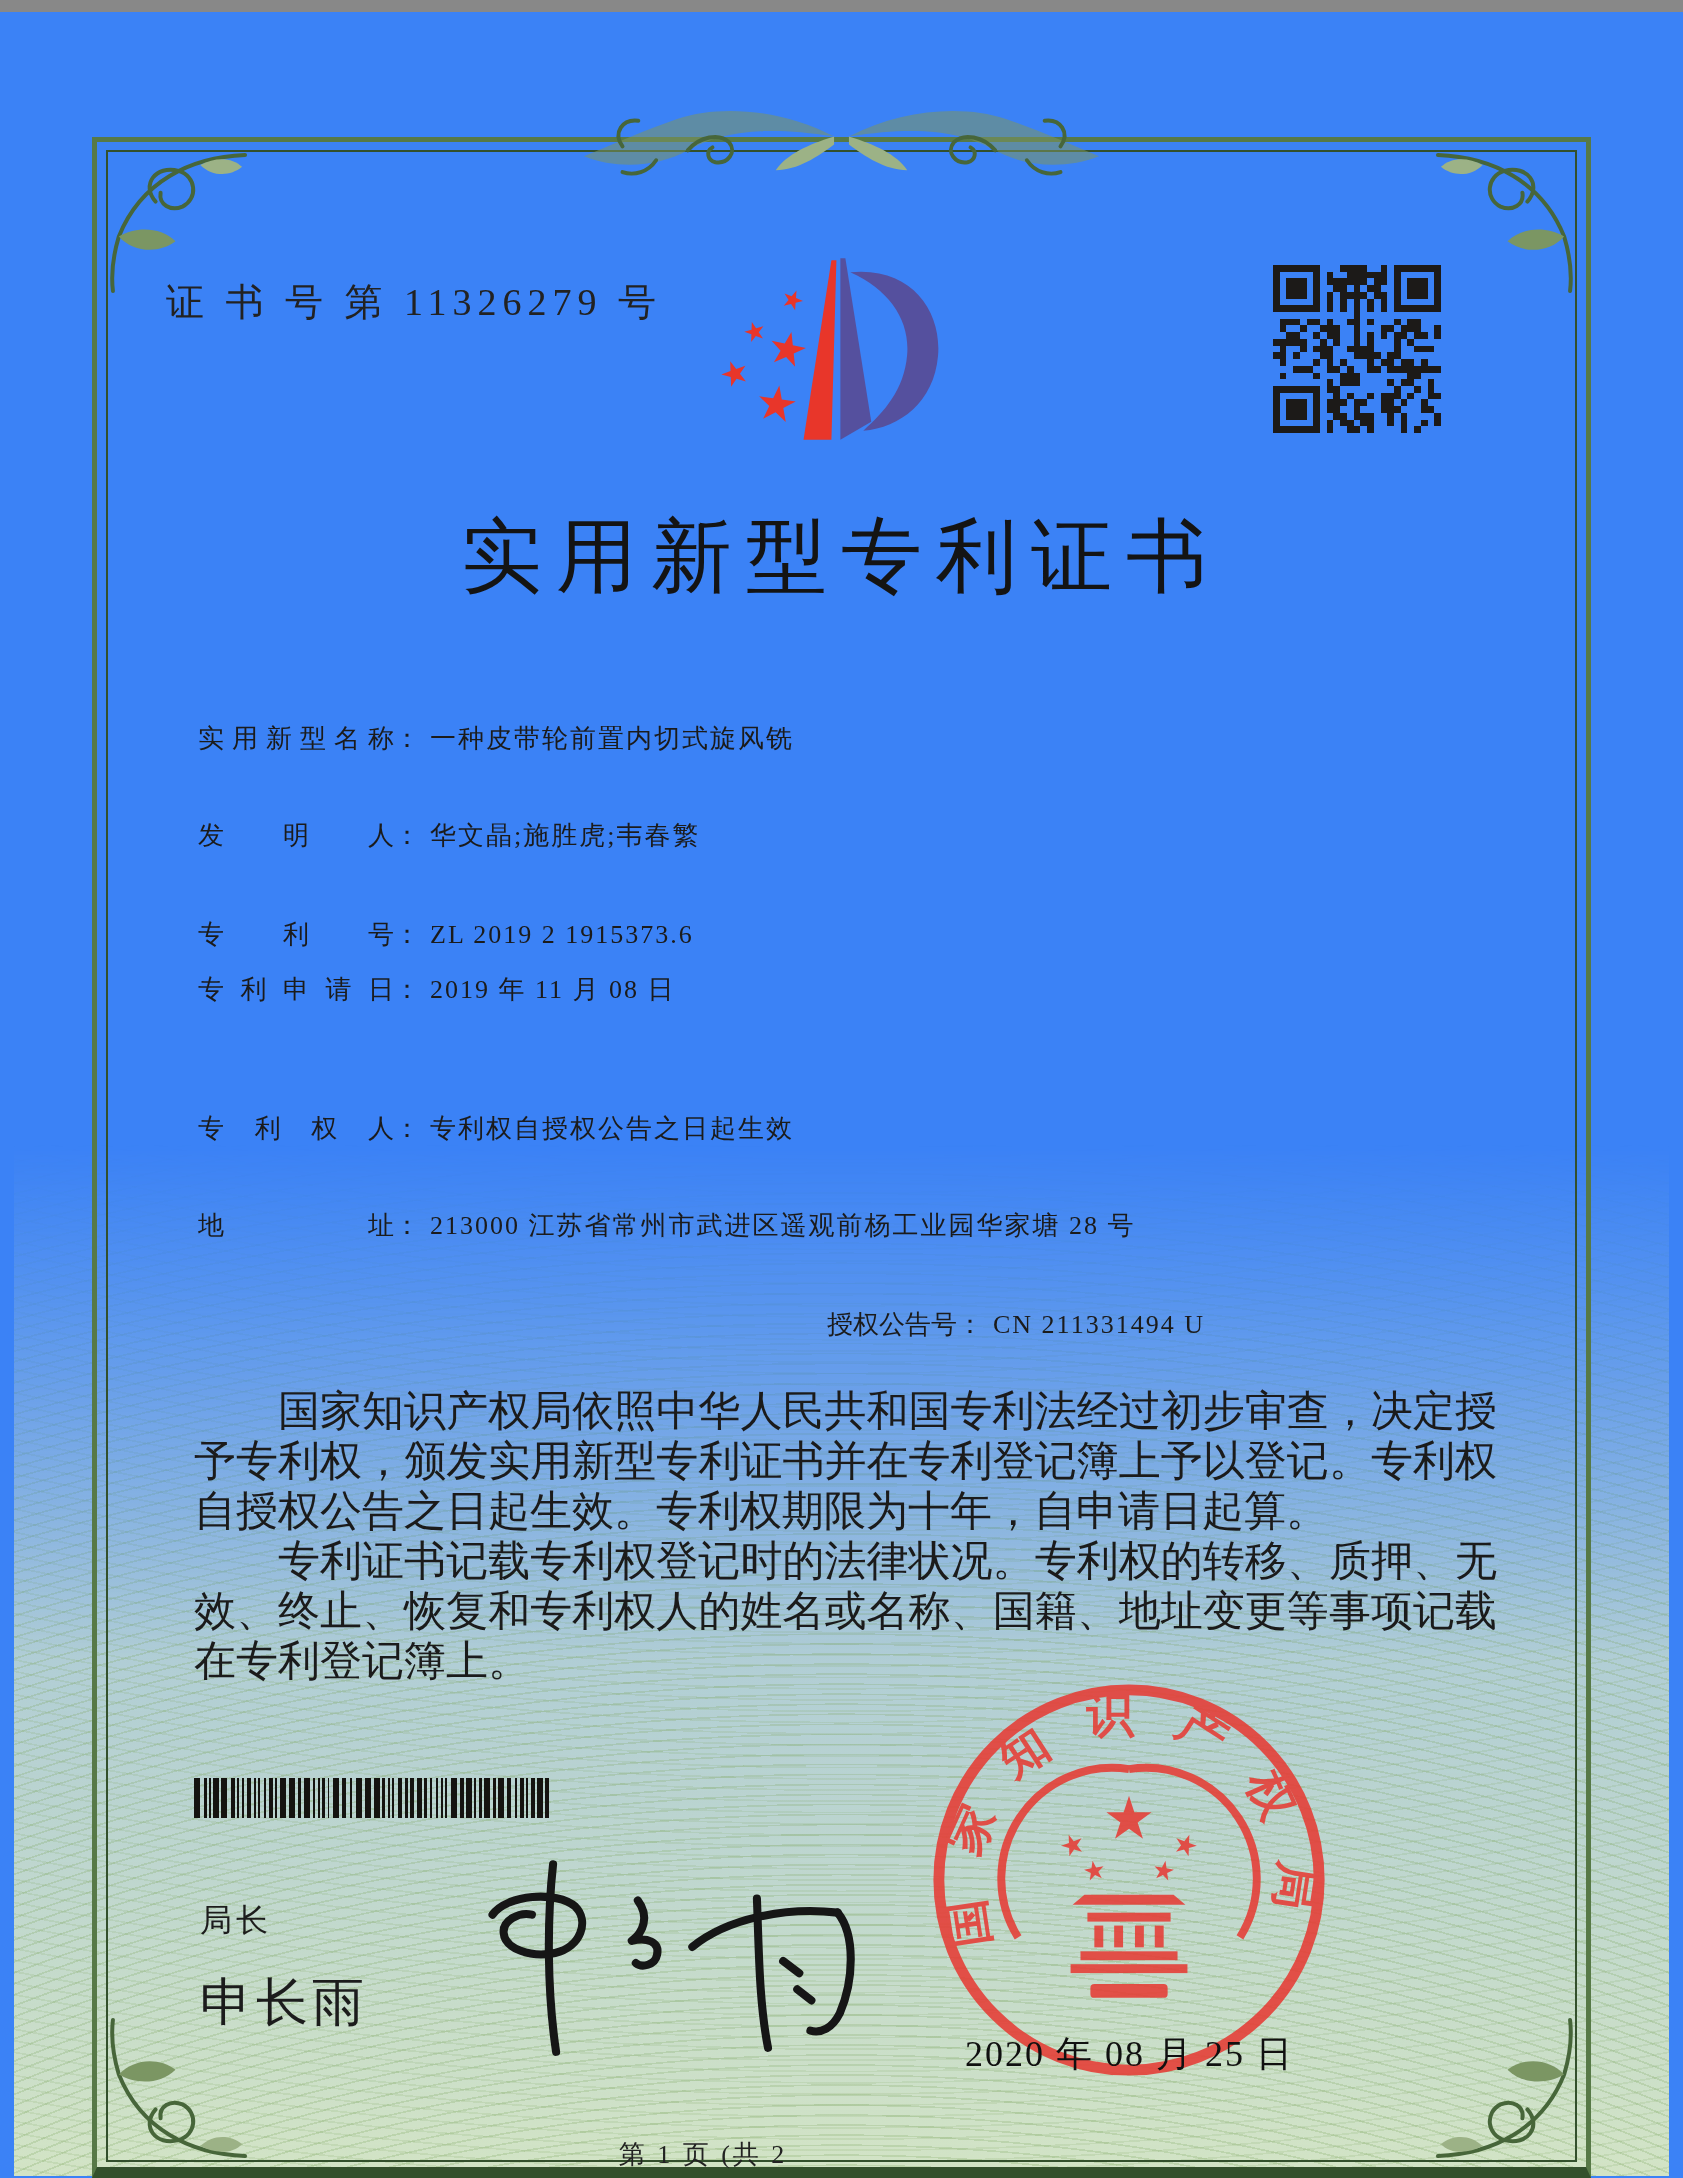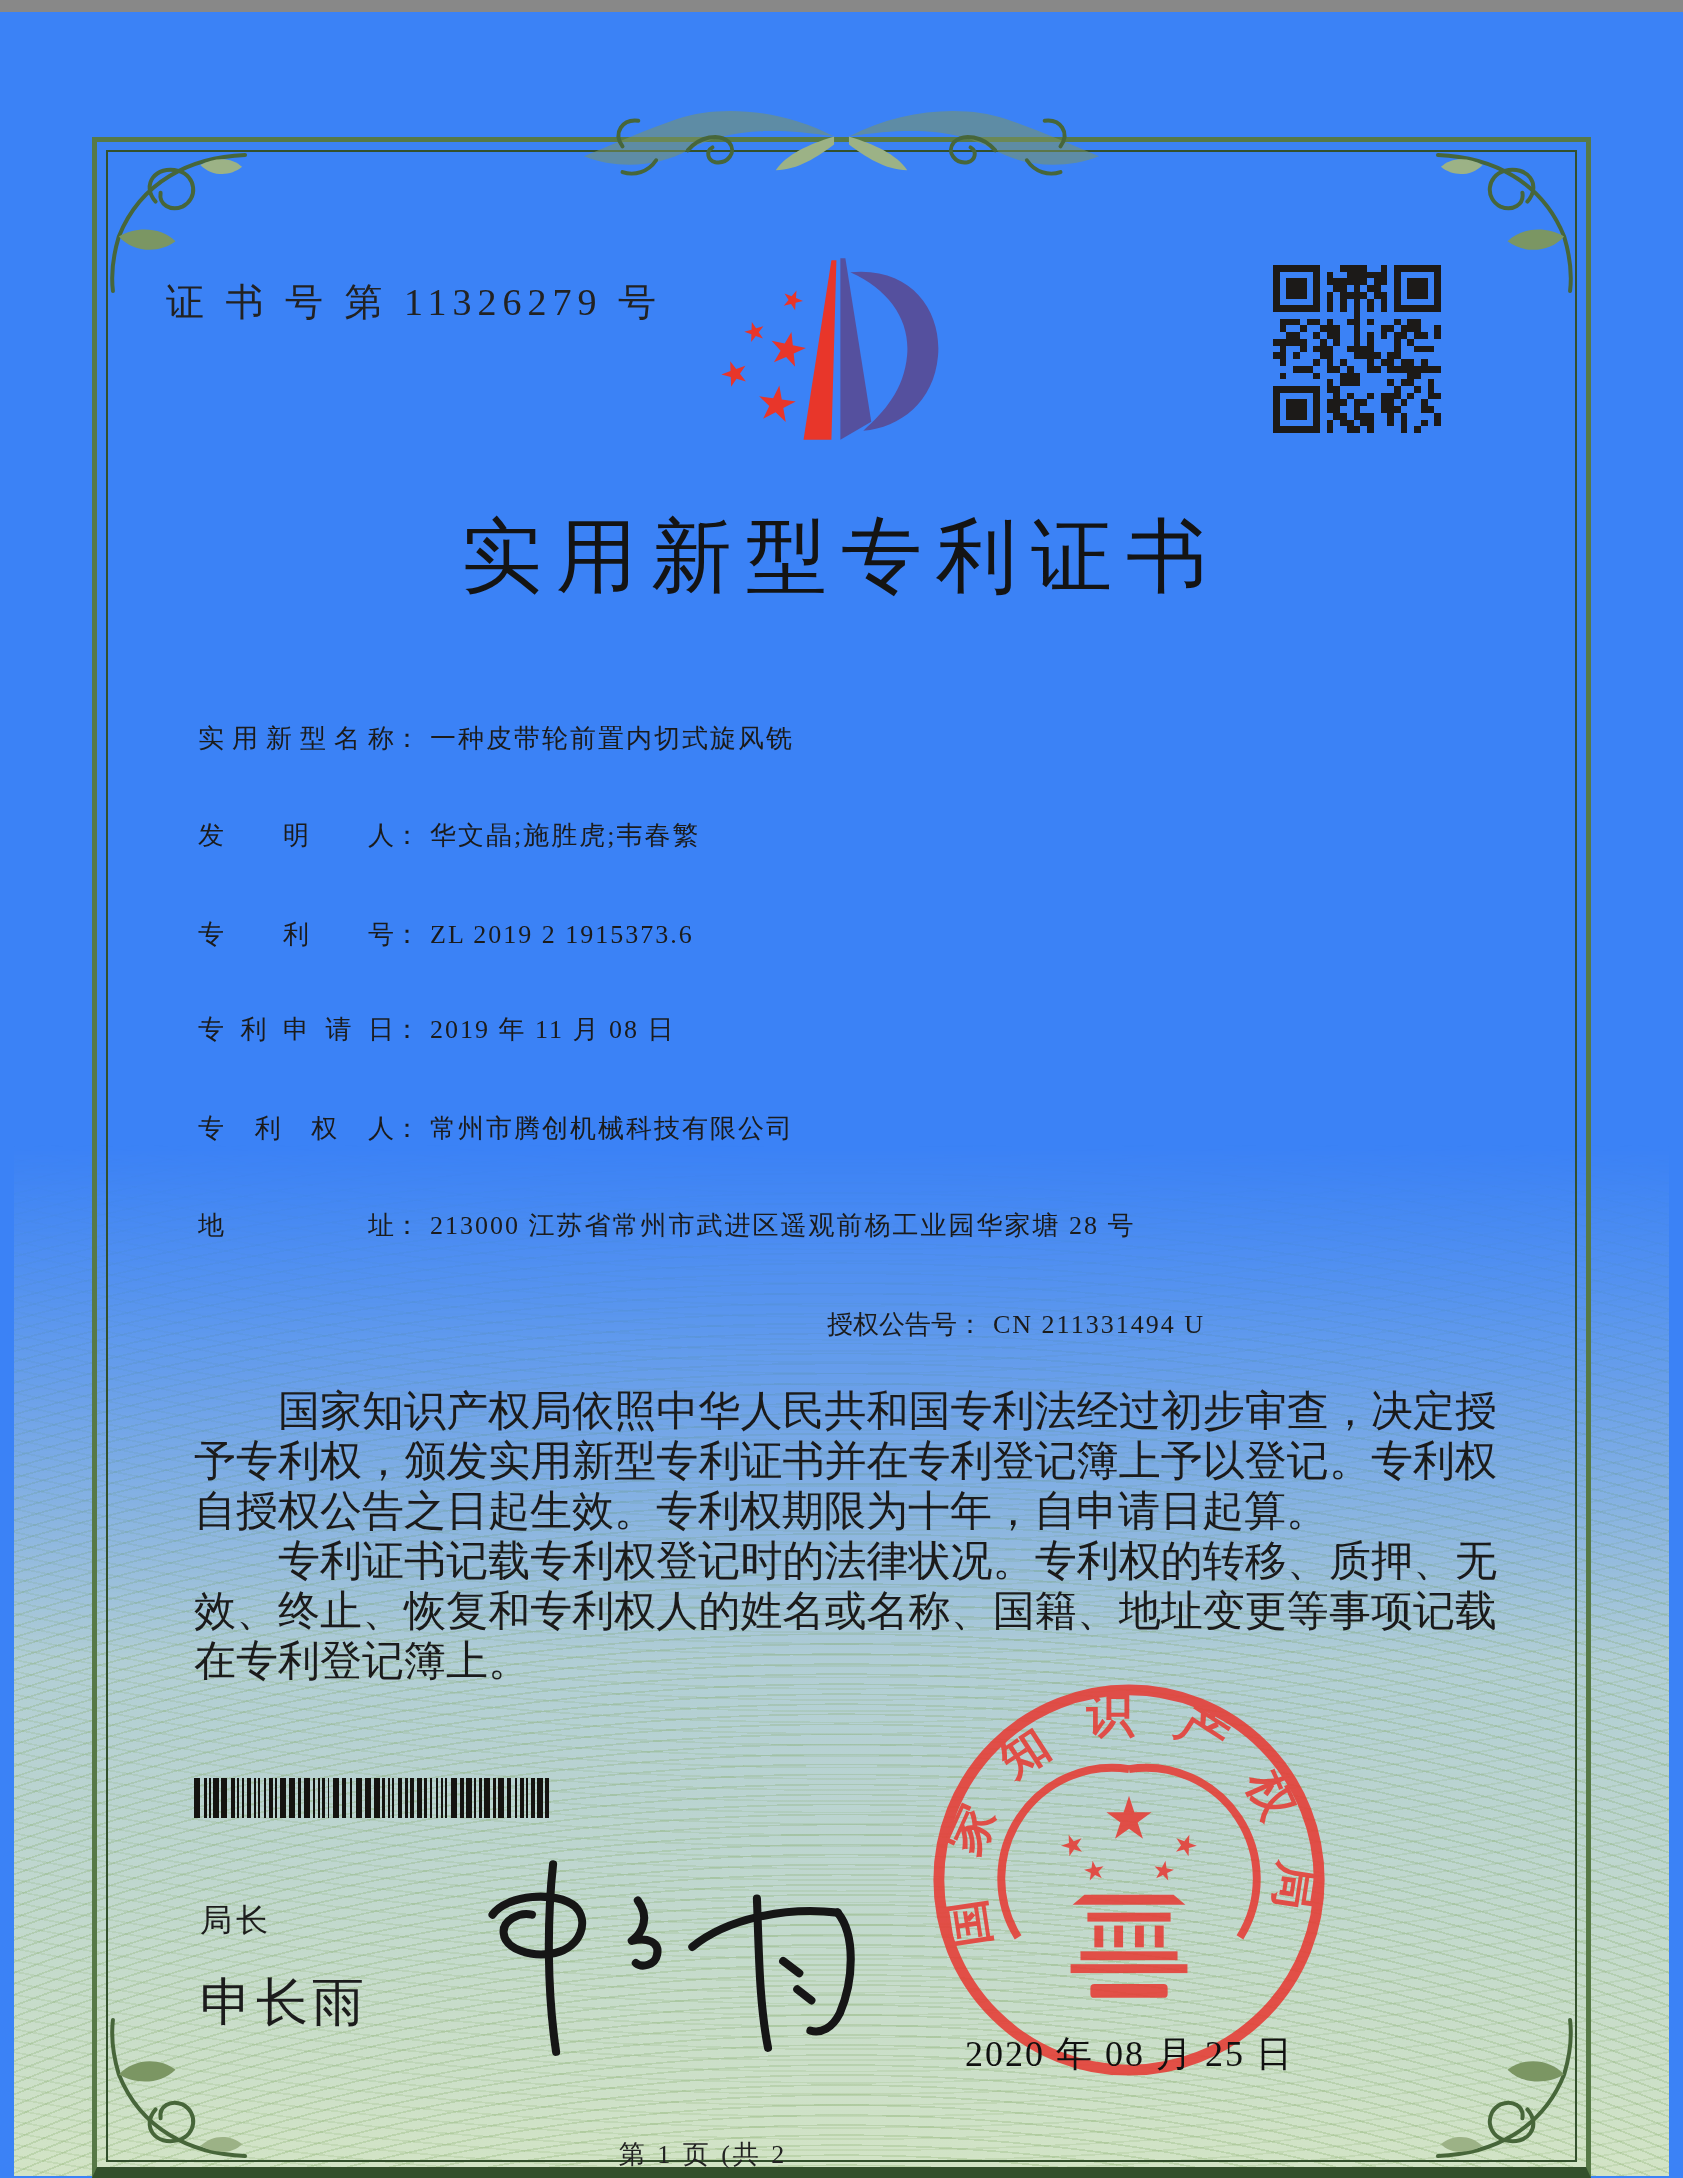--- a/index.html
+++ b/index.html
@@ -29,21 +29,21 @@
   .logo-red{fill:var(--logo-red,#e8362a);} .logo-blue{fill:var(--logo-blue,#55509e);}
   .qr{position:absolute;left:1273px;top:253px;width:168px;height:168px;z-index:3;}
   .doc-title{position:absolute;left:59px;width:1564px;top:491px;z-index:3;text-align:center;
     font-size:81px;font-weight:400;letter-spacing:14px;color:#141414;}
 
   
   .field{position:absolute;left:198px;z-index:3;font-size:26px;white-space:nowrap;color:#1b1b1b;}
   .flabel{display:inline-block;width:196px;text-align:justify;text-align-last:justify;-moz-text-align-last:justify;}
   .fcolon{display:inline-block;width:36px;}
   .fvalue{letter-spacing:2px;}
-  .f0{top:709px;} .f1{top:806px;} .f2{top:905px;} .f3{top:1000px;} .f4{top:1099px;} .f5{top:1196px;}
+  .f0{top:709px;} .f1{top:806px;} .f2{top:905px;} .f3{top:960px;} .f4{top:1099px;} .f5{top:1196px;}
   .grant-date{top:1295px;} .grant-no{top:1295px;left:827px;}
 
   
   .body-text{position:absolute;left:194px;top:1374px;width:1303px;z-index:3;
     font-size:42px;line-height:50px;text-align:justify;color:#1b1b1b;}
   .body-text p{margin:0;text-indent:2em;}
 
   
   .barcode{position:absolute;left:194px;top:1766px;width:358px;height:40px;z-index:3;}
   .director-label{position:absolute;left:200px;top:1887px;z-index:3;font-size:32px;letter-spacing:4px;}
@@ -442,21 +442,21 @@
   <div class="field f1">
     <span class="flabel">发明人</span><span class="fcolon">：</span><span class="fvalue">华文晶;施胜虎;韦春繁</span>
   </div>
   <div class="field f2">
     <span class="flabel">专利号</span><span class="fcolon">：</span><span class="fvalue">ZL 2019 2 1915373.6</span>
   </div>
   <div class="field f3">
     <span class="flabel">专利申请日</span><span class="fcolon">：</span><span class="fvalue">2019 年 11 月 08 日</span>
   </div>
   <div class="field f4">
-    <span class="flabel">专利权人</span><span class="fcolon">：</span><span class="fvalue">常州市腾创机械科技有限公司</span>
+    <span class="flabel">专利权人</span><span class="fcolon">：</span><span class="fvalue">专利权自授权公告之日起生效</span>
   </div>
   <div class="field f5">
     <span class="flabel">地址</span><span class="fcolon">：</span><span class="fvalue">213000 江苏省常州市武进区遥观前杨工业园华家塘 28 号</span>
   </div>
   <div class="field grant-no">
     <span>授权公告号</span><span class="fcolon">：</span><span class="fvalue">CN 211331494 U</span>
   </div>
 
   <div class="body-text">
     <p>国家知识产权局依照中华人民共和国专利法经过初步审查，决定授予专利权，颁发实用新型专利证书并在专利登记簿上予以登记。专利权自授权公告之日起生效。专利权期限为十年，自申请日起算。</p>

